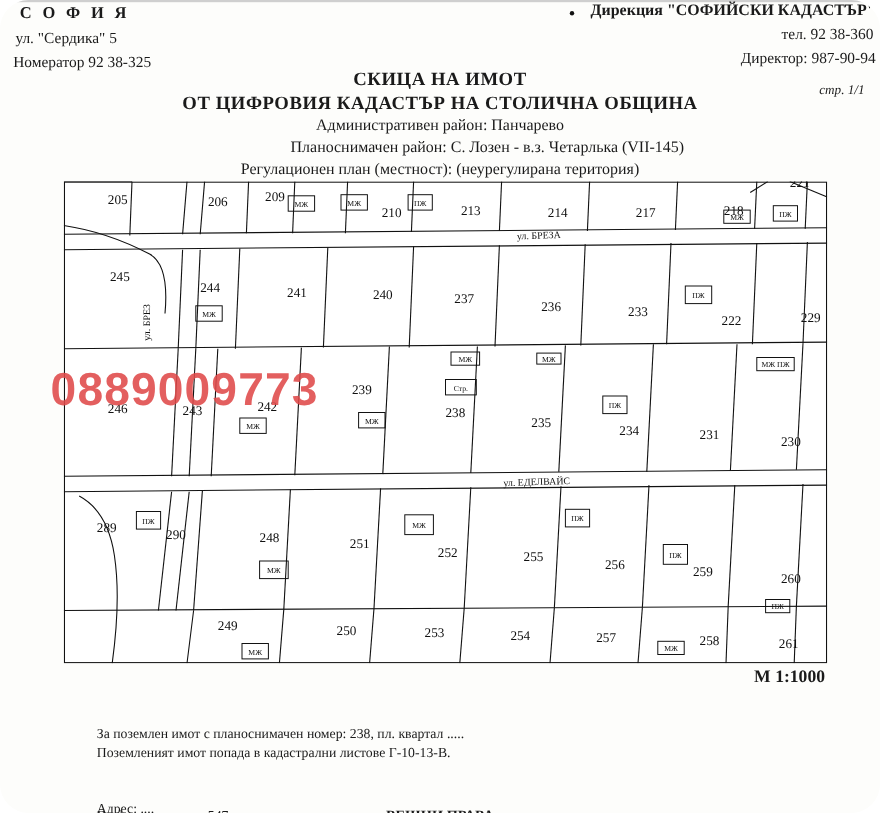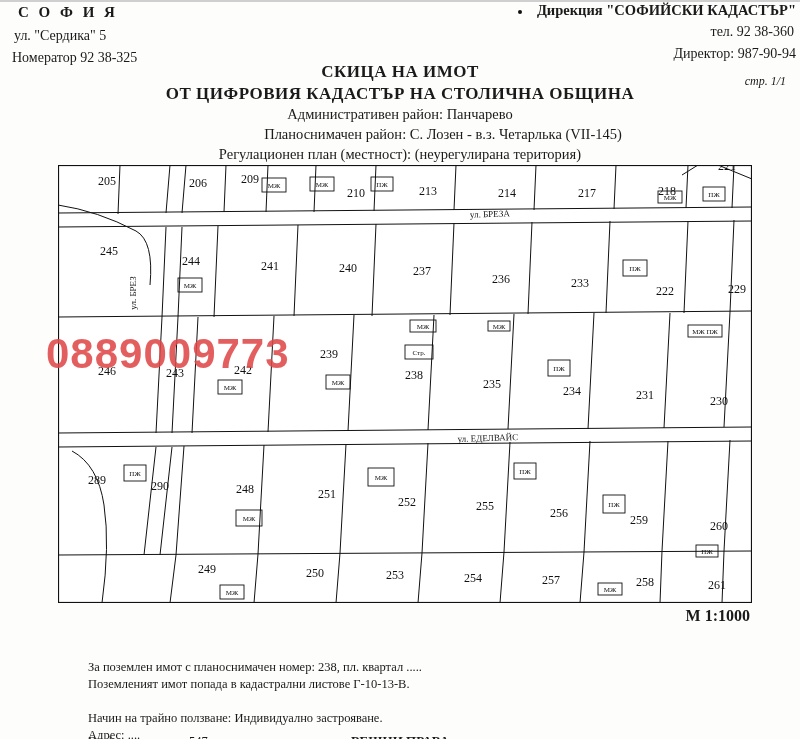--- a/index.html
+++ b/index.html
@@ -8,20 +8,21 @@
     background: #ffffff;
   }
   #page {
     position: relative;
     width: 800px;
     height: 739px;
     background: #fdfdfb;
     font-family: "Liberation Serif", serif;
     color: #1a1a1a;
     overflow: hidden;
+    border-radius: 26px;
   }
   
   .hdr-left-title {
     position: absolute;
     left: 18px; top: 4px;
     font-family: "Liberation Serif", serif;
     font-size: 15px;
     font-weight: bold;
     letter-spacing: 3px;
   }
@@ -395,17 +396,16 @@
         </g>
     </svg>
   </div>
 
   <div class="wm">0889009773</div>
   <div class="scale">М 1:1000</div>
 
   <div class="desc-line dl1">За поземлен имот с планоснимачен номер: 238, пл. квартал .....</div>
   <div class="desc-line dl2">Поземленият имот попада в кадастрални листове Г-10-13-В.</div>
   <div class="desc-line dl3">Графичната площ: 547 кв.м.</div>
-  <div class="desc-line dl4">Начин на трайно ползване: Индивидуално застрояване.</div>
   <div class="desc-line dl5">Адрес: ....</div>
   <div class="desc-bottom">ВЕЩНИ ПРАВА</div>
 
 </div>
 
 </body></html>

